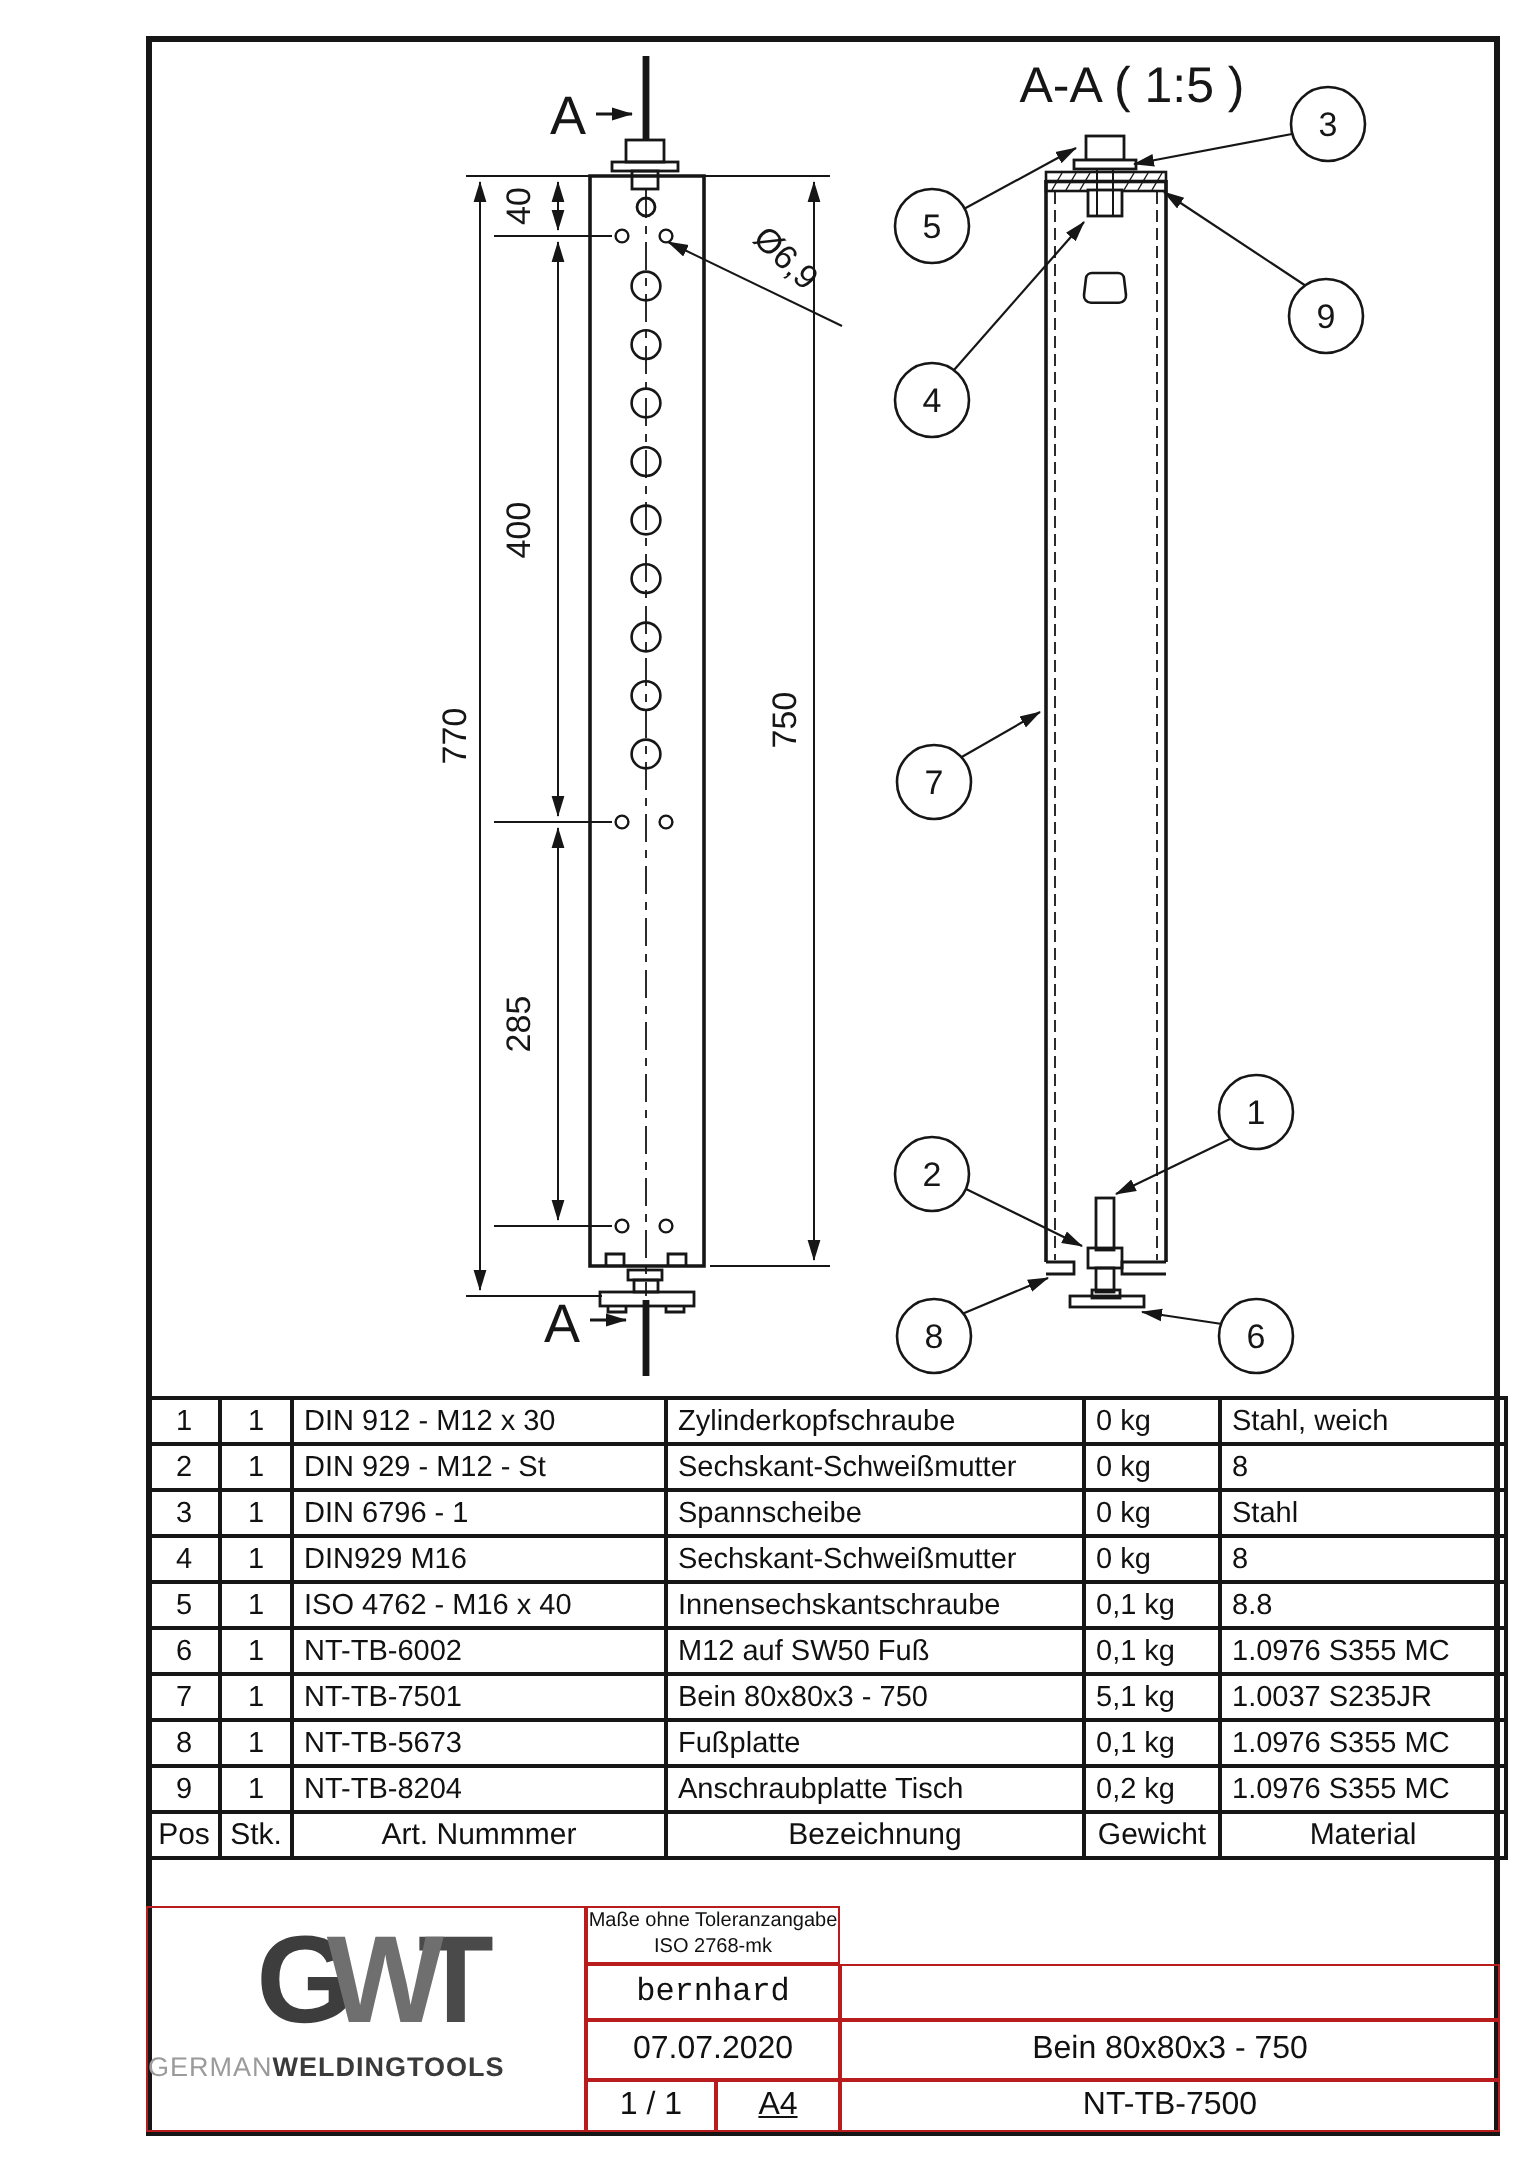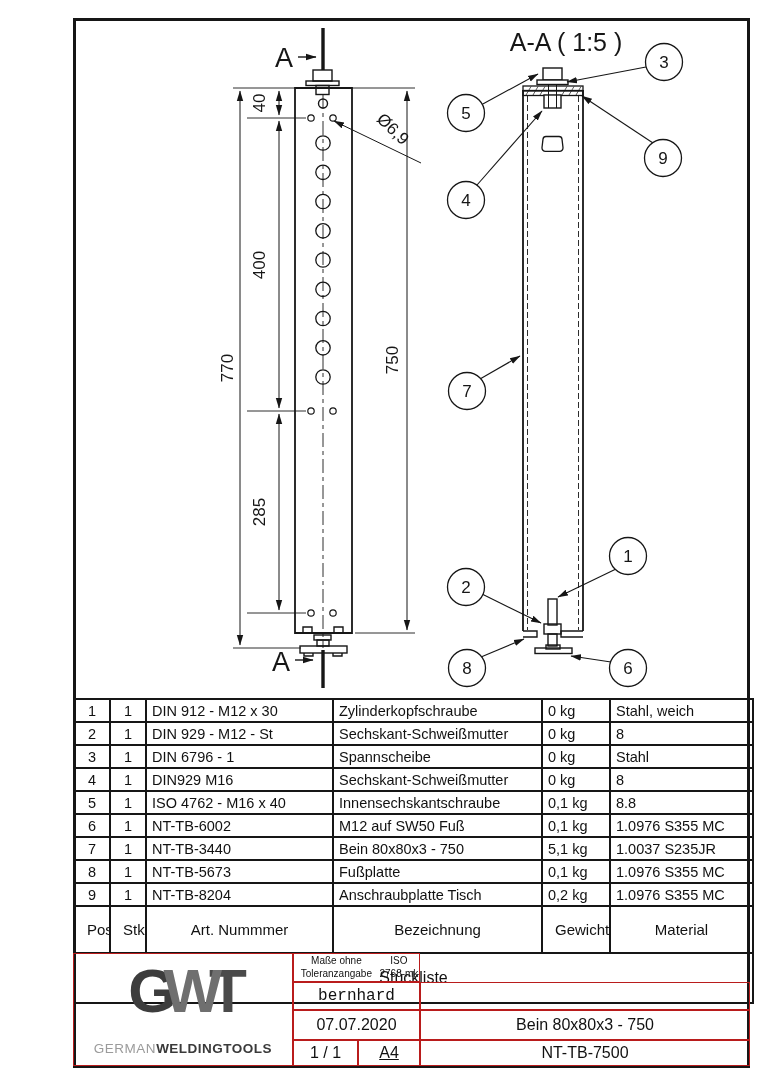--- a/index.html
+++ b/index.html
@@ -6,34 +6,34 @@
   body{width:768px;height:1087px;position:relative;font-family:"Liberation Sans",sans-serif;color:#111;}
   .sheet{position:absolute;inset:0;background:#fff;}
   svg{position:absolute;left:0;top:0;}
   svg text{font-family:"Liberation Sans",sans-serif;fill:#161616;}
 
   
   table.parts{position:absolute;left:73px;top:698px;width:679px;border-collapse:collapse;table-layout:fixed;z-index:2;}
   table.parts td,table.parts th{border:2px solid #161616;height:21px;font-size:14.5px;font-weight:400;
       padding:0 2px 0 5px;white-space:nowrap;overflow:hidden;color:#111;background:transparent;}
   table.parts td.c{text-align:center;padding:0;}
-  table.parts th{text-align:center;padding:12px;font-size:15px;}
+  table.parts th{text-align:center;padding:0;font-size:15px;}
   table.parts th.list-title{font-size:16px;height:24px;}
 
   
   .tblock{position:absolute;left:73px;top:953px;width:677px;height:113px;display:grid;
       grid-template-columns:220px 65px 62px 173px 157px;grid-template-rows:29px 28px 30px 26px;z-index:2;}
   .tc{border:1px solid #b91c1c;display:flex;align-items:center;justify-content:center;font-size:16px;}
-  .tol{flex-direction:row;font-size:10px;line-height:1.25;text-align:center;}
+  .tol{flex-direction:column;font-size:10px;line-height:1.25;text-align:center;}
   .logo-cell{grid-column:1/2;grid-row:1/5;position:relative;}
   .gwt{position:absolute;top:6px;left:0;width:100%;text-align:center;font-size:62px;font-weight:700;letter-spacing:-9px;line-height:1;}
   .gwt .g{color:#3d3d3d;}
   .gwt .w{color:#6f6f6f;position:relative;margin:0 -4px;z-index:1;}
   .gwt .t{color:#4a4a4a;}
-  .brand{position:absolute;bottom:9px;left:0;width:100%;text-align:center;font-size:13.5px;letter-spacing:.5px;white-space:nowrap;}
+  .brand{position:absolute;bottom:24px;left:0;width:100%;text-align:left;font-size:13.5px;letter-spacing:.5px;white-space:nowrap;}
   .brand .light{color:#9b9b9b;font-weight:400;}
   .brand .bold{color:#3a3a3a;font-weight:700;}
 </style>
 </head>
 <body>
 
 <div class="sheet">
 
   <svg width="768" height="1087" viewBox="0 0 768 1087">
     <defs>
@@ -273,21 +273,21 @@
         <td class="c">6</td>
           <td class="c">1</td>
         <td>NT-TB-6002</td>
           <td>M12 auf SW50 Fuß</td>
         <td>0,1 kg</td>
           <td>1.0976 S355 MC</td>
       </tr>
       <tr>
         <td class="c">7</td>
           <td class="c">1</td>
-        <td>NT-TB-3440</td>
+        <td>NT-TB-7501</td>
           <td>Bein 80x80x3 - 750</td>
         <td>5,1 kg</td>
           <td>1.0037 S235JR</td>
       </tr>
       <tr>
         <td class="c">8</td>
           <td class="c">1</td>
         <td>NT-TB-5673</td>
           <td>Fußplatte</td>
         <td>0,1 kg</td>
@@ -301,23 +301,20 @@
         <td>0,2 kg</td>
           <td>1.0976 S355 MC</td>
       </tr>
       <tr>
         <th>Pos</th>
         <th>Stk.</th>
         <th>Art. Nummmer</th>
         <th>Bezeichnung</th>
         <th>Gewicht</th>
         <th>Material</th>
-      </tr>
-      <tr>
-        <th class="list-title" colspan="6">Stückliste</th>
       </tr>
     </tbody>
   </table>
 
   <div class="tblock">
     <div class="tc logo-cell">
       <div class="gwt">
         <span class="g">G</span><span class="w">W</span><span class="t">T</span>
       </div>
       <div class="brand">

